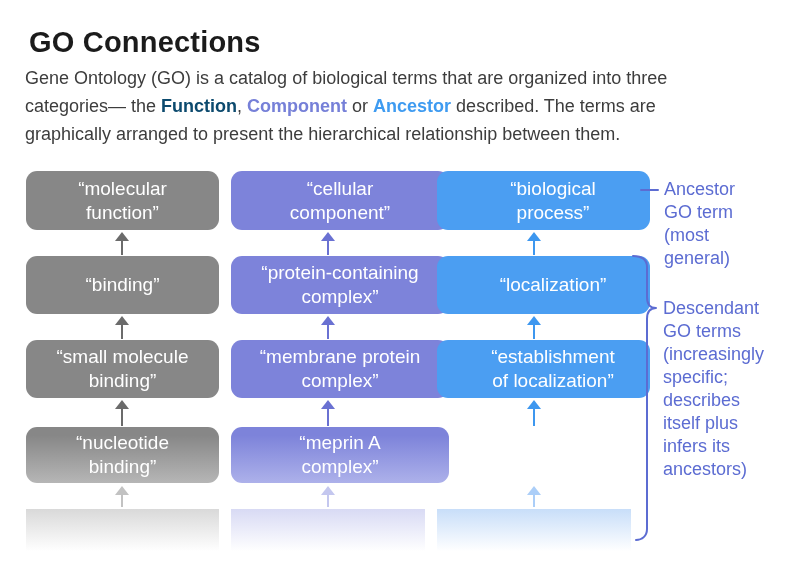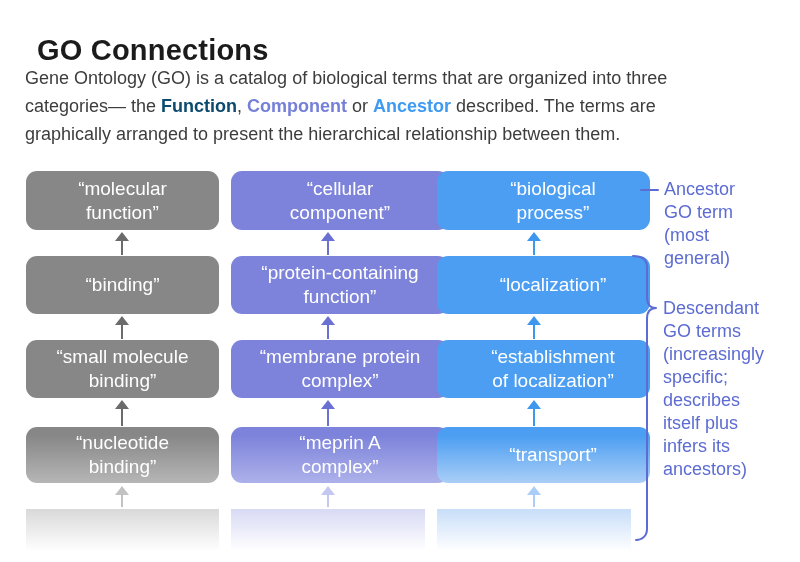--- a/index.html
+++ b/index.html
@@ -1,21 +1,21 @@
 <!DOCTYPE html>
 <html><head>
 <meta charset="utf-8">
 <style>
   html,body { margin:0; padding:0; background:#ffffff; }
   .page {
     position:relative; width:800px; height:562px; background:#ffffff;
     font-family:"Liberation Sans", sans-serif; overflow:hidden;
   }
   .title {
-    position:absolute; left:25px; top:22px; margin:12px;
+    position:absolute; left:25px; top:22px; margin:4px;
     font-size:29px; font-weight:bold; color:#1b1b1b; letter-spacing:0.2px;
   }
   .intro {
     position:absolute; left:25px; top:64px; width:760px; margin:0;
     font-size:18px; line-height:28px; color:#3d3d3d; white-space:pre-line;
   }
   .kw { font-weight:bold; }
   .kw-fn   { color:#0c4a6e; }
   .kw-comp { color:#7680d8; }
   .kw-proc { color:#3e9bf1; }
@@ -85,32 +85,31 @@
 function”</div>
   <div class="box c0 r1">“binding”</div>
   <div class="box c0 r2">“small molecule
 binding”</div>
   <div class="box c0 r3">“nucleotide
 binding”</div>
 
   <div class="box c1 r0">“cellular
 component”</div>
   <div class="box c1 r1">“protein-containing
-function”</div>
+complex”</div>
   <div class="box c1 r2">“membrane protein
 complex”</div>
   <div class="box c1 r3">“meprin A
 complex”</div>
 
   <div class="box c2 r0">“biological
 process”</div>
   <div class="box c2 r1">“localization”</div>
   <div class="box c2 r2">“establishment
 of localization”</div>
-  <div class="box c2 r3">“transport”</div>
 
   <div class="arrow ac0 g1 acol0">
       <i class="head"></i>
       <i class="stem"></i>
     </div>
   <div class="arrow ac0 g2 acol0">
       <i class="head"></i>
       <i class="stem"></i>
     </div>
   <div class="arrow ac0 g3 acol0">

